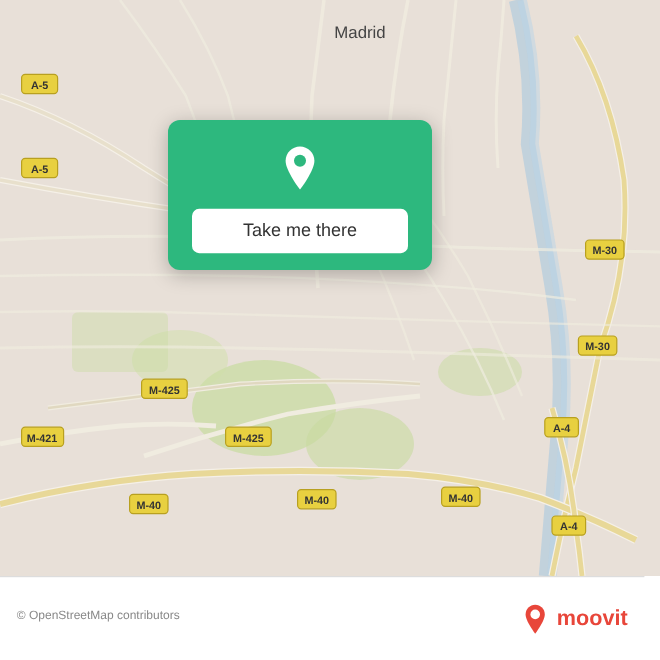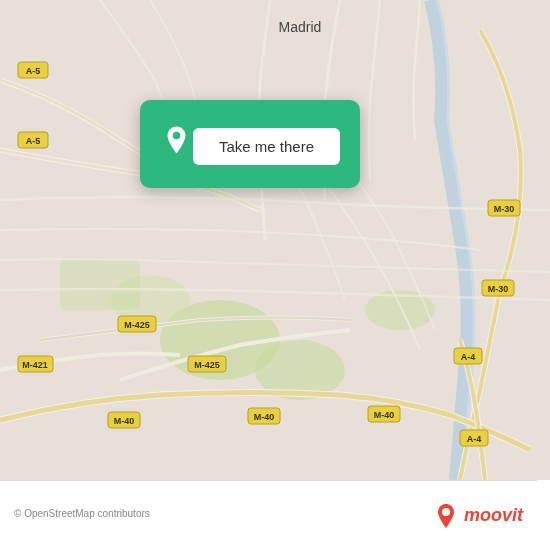--- a/index.html
+++ b/index.html
@@ -28,21 +28,21 @@
 
     
     .location-card {
       position: absolute;
       top: 100px;
       left: 140px;
       width: 220px;
       background: #2db87e;
       border-radius: 10px;
       display: flex;
-      flex-direction: row;
+      flex-direction: column;
       align-items: center;
       padding: 18px 20px 14px 20px;
       box-shadow: 0 4px 16px rgba(0,0,0,0.25);
     }
 
     .location-pin {
       width: 44px;
       height: 44px;
       margin-bottom: 12px;
     }
@@ -98,21 +98,20 @@
 
     .moovit-pin {
       width: 28px;
       height: 28px;
     }
 
     .moovit-text {
       font-size: 18px;
       font-weight: 700;
       color: #e8463a;
-      font-style: italic;
     }
   </style>
 </head>
 <body>
 
 <div id="map-container">
   <svg class="map-svg" viewBox="0 0 550 480" xmlns="http://www.w3.org/2000/svg">
 
     <rect width="550" height="480" fill="#e8e0d8"></rect>
 

